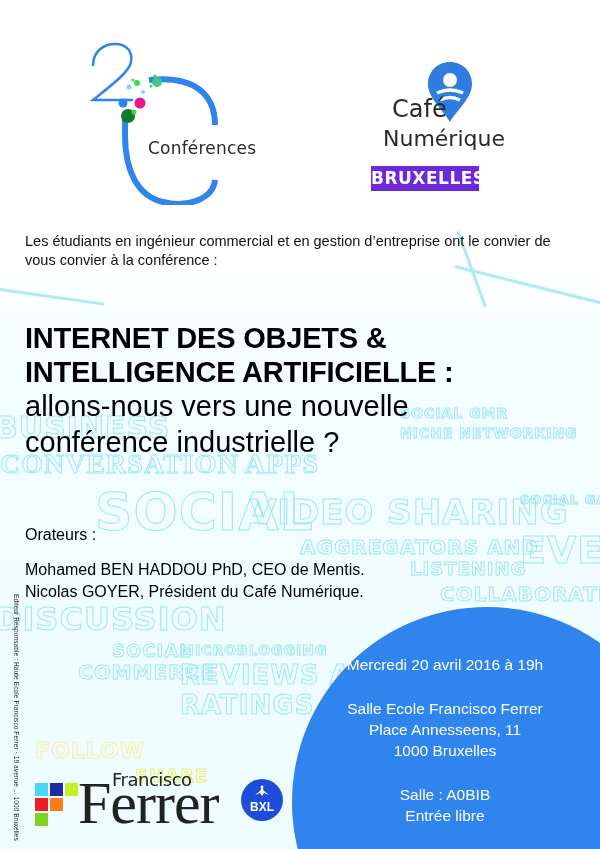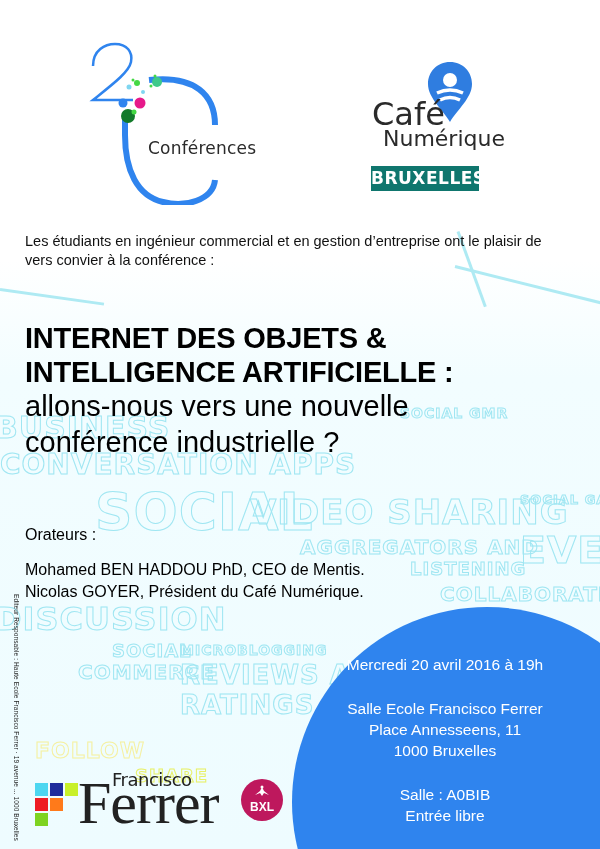--- a/index.html
+++ b/index.html
@@ -5,52 +5,53 @@
     html, body { margin:0; padding:0; }
     body { width:600px; height:849px; position:relative; overflow:hidden; background:#ffffff; font-family:"Liberation Sans", sans-serif; }
     .bg-art { position:absolute; left:0; top:260px; width:600px; height:589px; background:linear-gradient(180deg,#ffffff 0%,#f2fdff 20%,#eefcff 100%); }
     .bg-word { position:absolute; font-family:"DejaVu Sans", sans-serif; font-weight:bold; color:transparent; -webkit-text-stroke:1px #9fe6f2; letter-spacing:1px; white-space:nowrap; text-transform:uppercase; }
     .bg-line { position:absolute; background:#aeeaf3; height:3px; transform-origin:left center; }
     .abs { position:absolute; }
 
     
     .logo2c { position:absolute; left:85px; top:40px; width:220px; height:165px; }
     .logo2c-text { position:absolute; left:148px; top:138px; font-size:17px; color:#2a2a2a; font-family:"DejaVu Sans", sans-serif; letter-spacing:0.2px; }
-    .cafe-line1 { position:absolute; left:372px; top:95px; font-size:32px; color:#2a2a2a; font-family:"DejaVu Sans", sans-serif; }
+    .cafe-line1 { position:absolute; left:392px; top:95px; font-size:24px; color:#2a2a2a; font-family:"DejaVu Sans", sans-serif; }
     .cafe-line2 { position:absolute; left:383px; top:126px; font-size:22px; color:#2a2a2a; font-family:"DejaVu Sans", sans-serif; }
-    .cafe-badge { position:absolute; left:371px; top:166px; width:108px; height:25px; background:#0f766e; color:#fff; font-weight:bold; font-size:17px; text-align:center; line-height:25px; letter-spacing:0.5px; font-family:"DejaVu Sans", sans-serif; }
+    .cafe-badge { position:absolute; left:371px; top:166px; width:108px; height:25px; background:#6d28d9; color:#fff; font-weight:bold; font-size:17px; text-align:center; line-height:25px; letter-spacing:0.5px; font-family:"DejaVu Sans", sans-serif; }
 
     .intro { position:absolute; left:25px; top:232px; width:540px; font-size:14.5px; line-height:19px; color:#111; }
     .title-line { position:absolute; left:25px; font-weight:bold; font-size:29px; color:#000; letter-spacing:-0.2px; white-space:nowrap; }
     .subtitle-line { position:absolute; left:25px; font-size:29px; color:#000; white-space:nowrap; }
     .speakers-label { position:absolute; left:25px; top:526px; font-size:16px; color:#000; }
     .speaker { position:absolute; left:25px; font-size:16px; color:#000; white-space:nowrap; }
 
     .circle { position:absolute; left:292px; top:607px; width:390px; height:390px; border-radius:50%; background:#2f84ee; }
     .info { position:absolute; left:300px; width:290px; text-align:center; color:#fff; font-size:15.5px; white-space:nowrap; }
 
     .vertical-credit { position:absolute; left:13px; top:594px; writing-mode:vertical-rl; font-size:6.5px; color:#222; letter-spacing:0.1px; }
 
     .ff-squares { position:absolute; left:35px; top:783px; }
     .sq { position:absolute; width:13px; height:13px; }
     .ff-small { position:absolute; left:112px; top:769px; font-size:18px; color:#222; font-family:"DejaVu Sans", sans-serif; letter-spacing:-0.5px; }
     .ff-big { position:absolute; left:78px; top:773px; font-size:60px; color:#222; font-family:"Liberation Serif", serif; letter-spacing:-1px; line-height:60px; }
-    .bxl { position:absolute; left:241px; top:779px; width:42px; height:42px; border-radius:50%; background:#be185d; color:#fff; text-align:center; }
+    .bxl { position:absolute; left:241px; top:779px; width:42px; height:42px; border-radius:50%; background:#1d4ed8; color:#fff; text-align:center; }
     .bxl-label { position:absolute; left:0; right:0; top:21px; font-weight:bold; font-size:12px; }
   </style>
 </head>
 <body>
 
 <div class="bg-art">
   <div class="bg-line" style="left:0;top:28px;width:105px;transform:rotate(8deg);"></div>
   <div class="bg-line" style="left:455px;top:5px;width:150px;transform:rotate(14deg);"></div>
   <div class="bg-line" style="left:458px;top:-30px;width:80px;transform:rotate(70deg);"></div>
   <div class="bg-word" style="left:-5px;top:150px;font-size:30px;">BUSINESS</div>
   <div class="bg-word" style="left:400px;top:145px;font-size:14px;">SOCIAL GMR</div>
-  <div class="bg-word" style="left:0px;top:188px;font-size:28px;">CONVERSATION APPS</div>
+  <div class="bg-word" style="left:400px;top:165px;font-size:14px;">NICHE NETWORKING</div>
+  <div class="bg-word" style="left:0px;top:188px;font-size:28px;font-family:Liberation Serif, serif;">CONVERSATION APPS</div>
   <div class="bg-word" style="left:95px;top:222px;font-size:52px;">SOCIAL</div>
   <div class="bg-word" style="left:250px;top:232px;font-size:34px;">VIDEO SHARING</div>
   <div class="bg-word" style="left:520px;top:232px;font-size:13px;line-height:16px;">SOCIAL GAMES</div>
   <div class="bg-word" style="left:300px;top:275px;font-size:20px;">AGGREGATORS AND</div>
   <div class="bg-word" style="left:520px;top:268px;font-size:38px;">EVEN</div>
   <div class="bg-word" style="left:410px;top:298px;font-size:18px;">LISTENING</div>
   <div class="bg-word" style="left:-5px;top:340px;font-size:32px;">DISCUSSION</div>
   <div class="bg-word" style="left:440px;top:322px;font-size:20px;">COLLABORATI</div>
   <div class="bg-word" style="left:112px;top:380px;font-size:18px;">SOCIAL</div>
   <div class="bg-word" style="left:78px;top:400px;font-size:20px;">COMMERCE</div>
@@ -82,21 +83,21 @@
 <svg class="abs" style="left:425px;top:60px;width:50px;height:65px;" viewBox="0 0 50 65">
   <path d="M25 2 C12 2 3 12 3 24 C3 38 18 50 25 62 C32 50 47 38 47 24 C47 12 38 2 25 2 Z" fill="#2f7de0"></path>
   <circle cx="25" cy="20" r="7" fill="#fff"></circle>
   <path d="M12 33 Q25 27 38 33" fill="none" stroke="#fff" stroke-width="3.5"></path>
   <path d="M15 40 Q25 35 35 40" fill="none" stroke="#fff" stroke-width="3.5"></path>
 </svg>
 <div class="cafe-line1">Café</div>
 <div class="cafe-line2">Numérique</div>
 <div class="cafe-badge">BRUXELLES</div>
 
-<div class="intro">Les étudiants en ingénieur commercial et en gestion d’entreprise ont le plaisir de vers convier à la conférence :</div>
+<div class="intro">Les étudiants en ingénieur commercial et en gestion d’entreprise ont le convier de vous convier à la conférence :</div>
 
 <div class="title-line" style="top:322px;">INTERNET DES OBJETS  &amp;</div>
 <div class="title-line" style="top:356px;text-align:center;">INTELLIGENCE ARTIFICIELLE :</div>
 <div class="subtitle-line" style="top:390px;">allons-nous vers une nouvelle</div>
 <div class="subtitle-line" style="top:426px;">conférence industrielle ?</div>
 
 <div class="speakers-label">Orateurs :</div>
 <div class="speaker" style="top:561px;">Mohamed BEN HADDOU PhD, CEO de Mentis.</div>
 <div class="speaker" style="top:583px;">Nicolas GOYER, Président du Café Numérique.</div>
 

